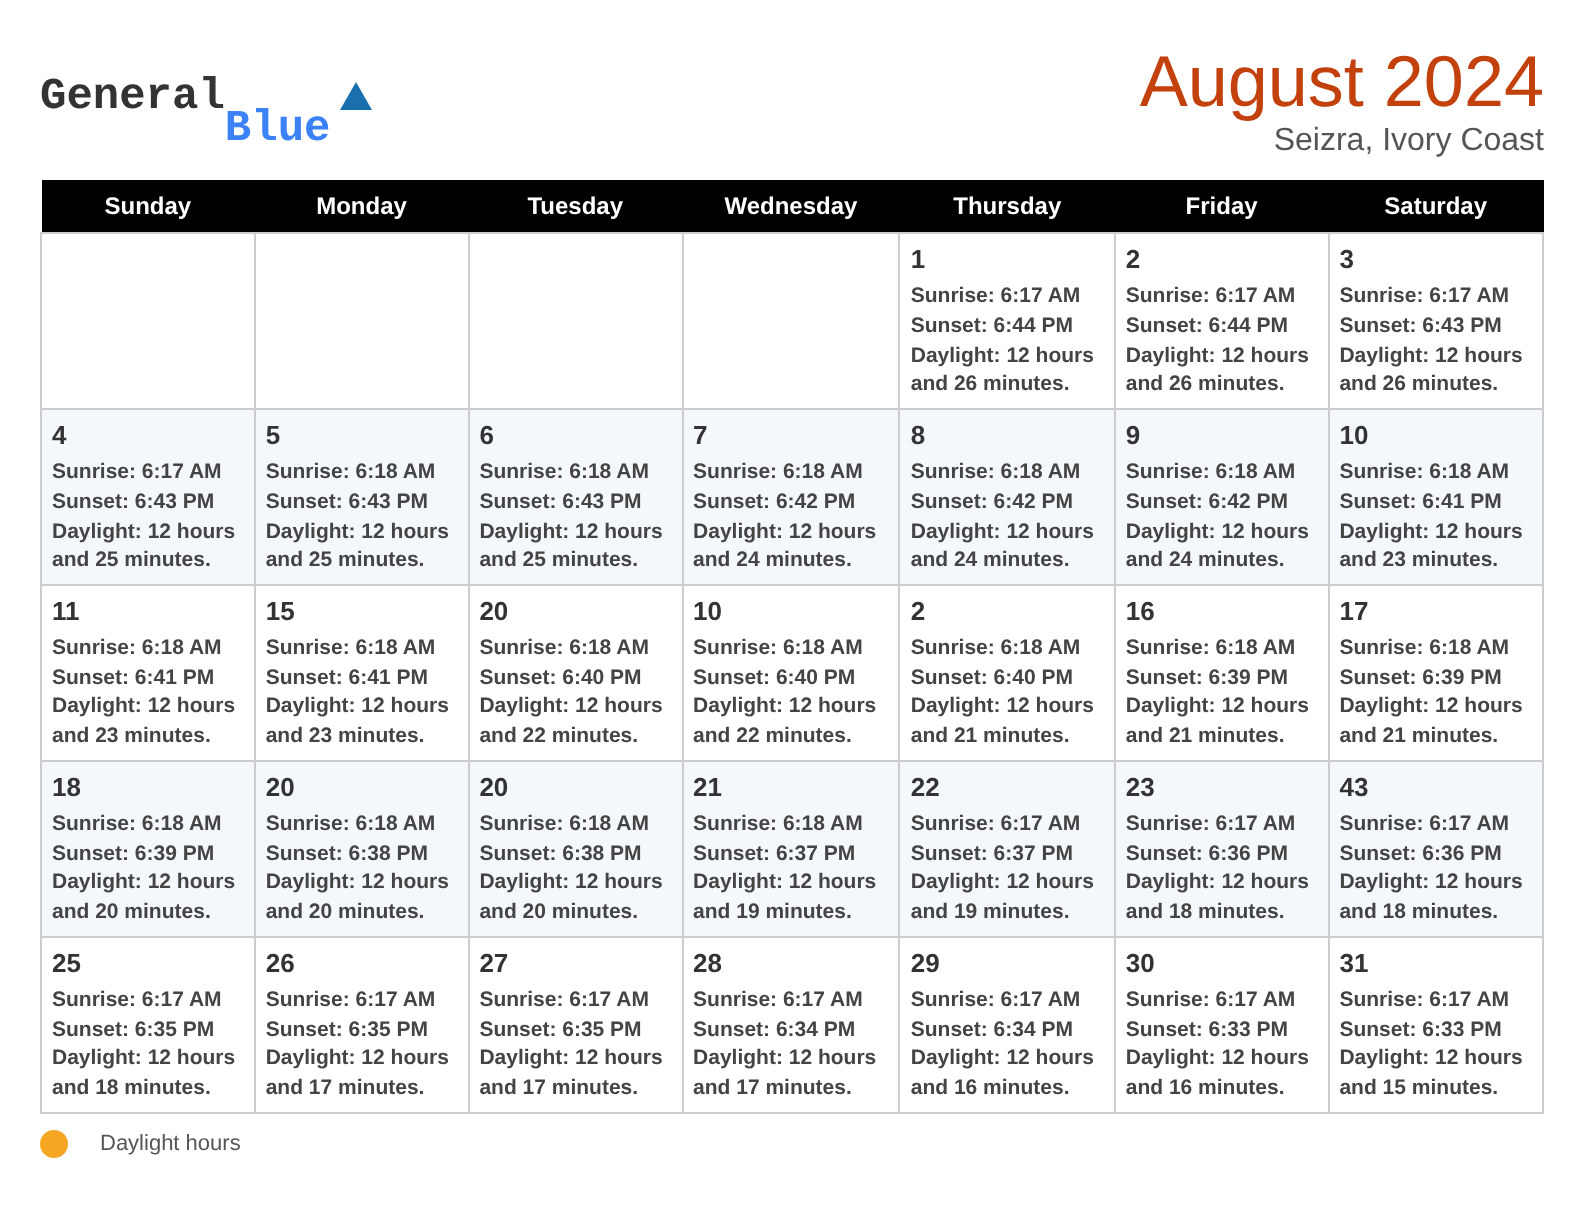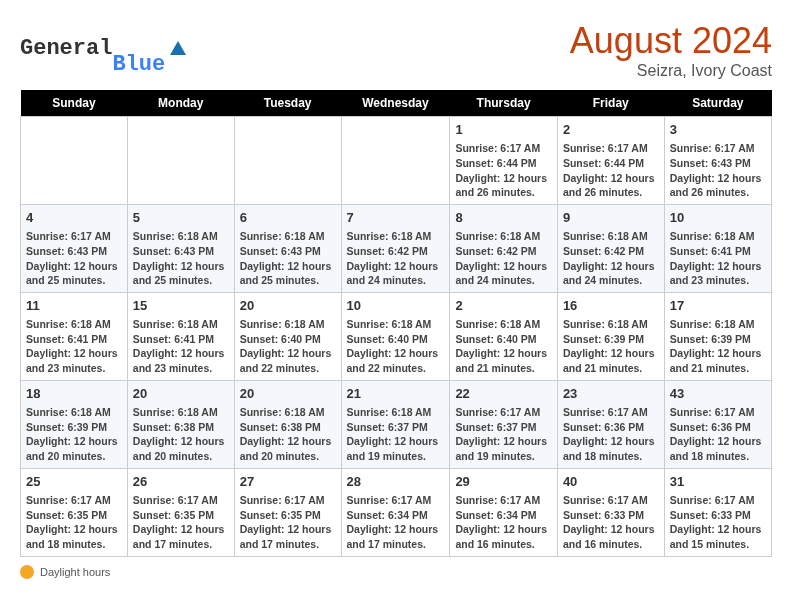--- a/index.html
+++ b/index.html
@@ -70,21 +70,21 @@
     }
     tr:nth-child(even) td { background: #f4f8fd; }
     tr:nth-child(odd) td { background: #fff; }
     .day-header-row th { background-color: #000000; }
     .footer-note {
       margin-top: 8px;
       font-size: 11px;
       color: #555;
       display: flex;
       align-items: center;
-      gap: 6px;
+      gap: 16px;
     }
     .sun-icon {
       display: inline-block;
       width: 14px;
       height: 14px;
       background: #f5a623;
       border-radius: 50%;
       flex-shrink: 0;
     }
   </style>
@@ -303,21 +303,21 @@
 Sunset: 6:34 PM
 Daylight: 12 hours and 17 minutes.</div>
         </td>
         <td>
           <span class="day-num">29</span>
           <div class="day-info" style="white-space: pre-line;">Sunrise: 6:17 AM
 Sunset: 6:34 PM
 Daylight: 12 hours and 16 minutes.</div>
         </td>
         <td>
-          <span class="day-num">40</span>
+          <span class="day-num">30</span>
           <div class="day-info" style="white-space: pre-line;">Sunrise: 6:17 AM
 Sunset: 6:33 PM
 Daylight: 12 hours and 16 minutes.</div>
         </td>
         <td>
           <span class="day-num">31</span>
           <div class="day-info" style="white-space: pre-line;">Sunrise: 6:17 AM
 Sunset: 6:33 PM
 Daylight: 12 hours and 15 minutes.</div>
         </td>

